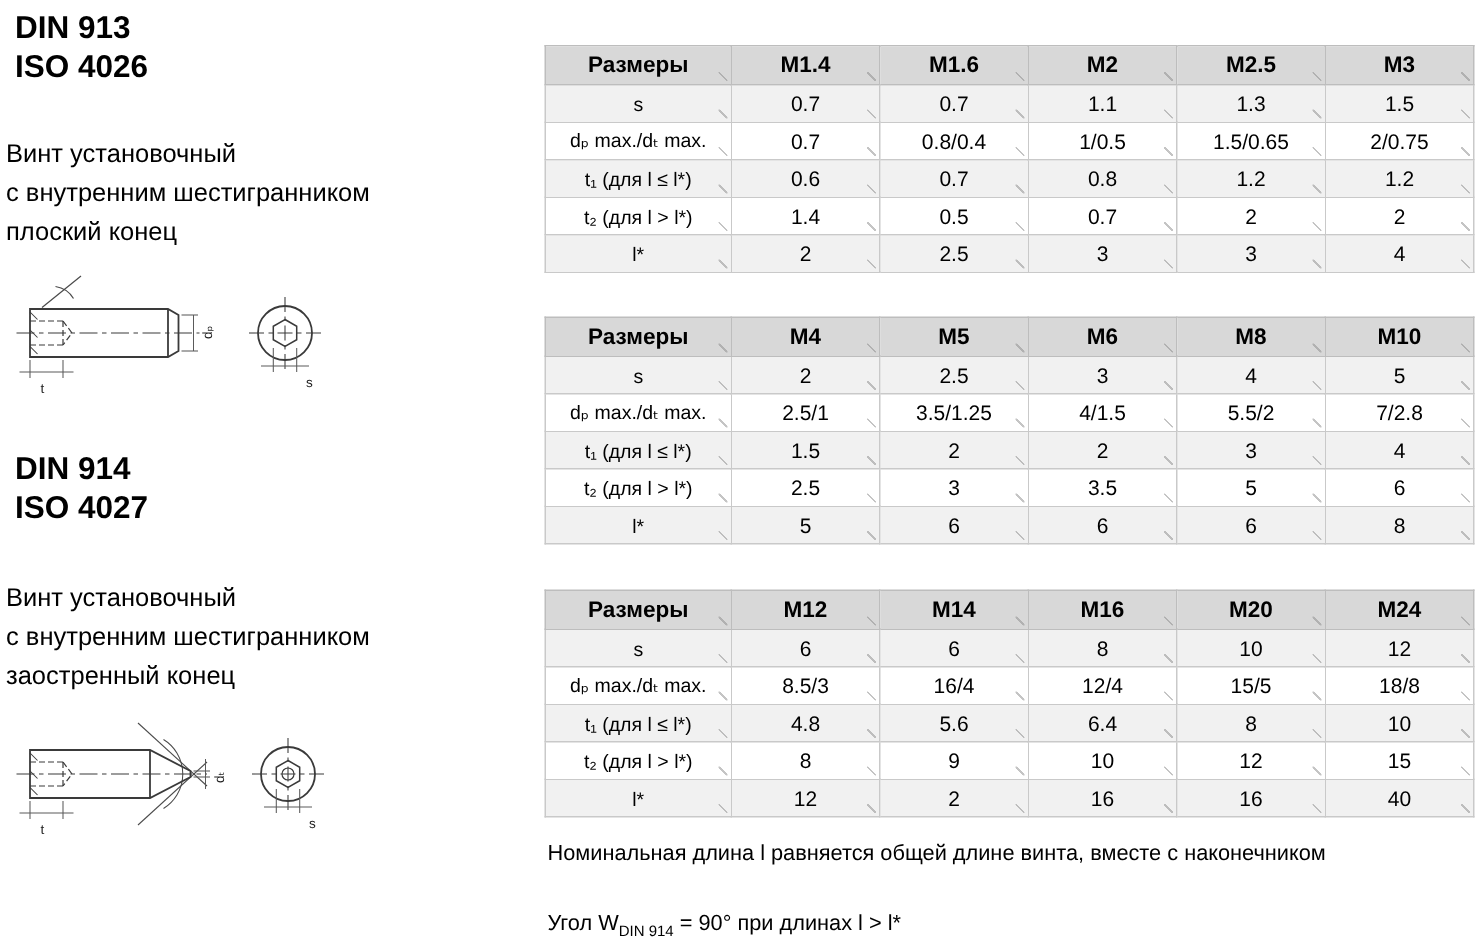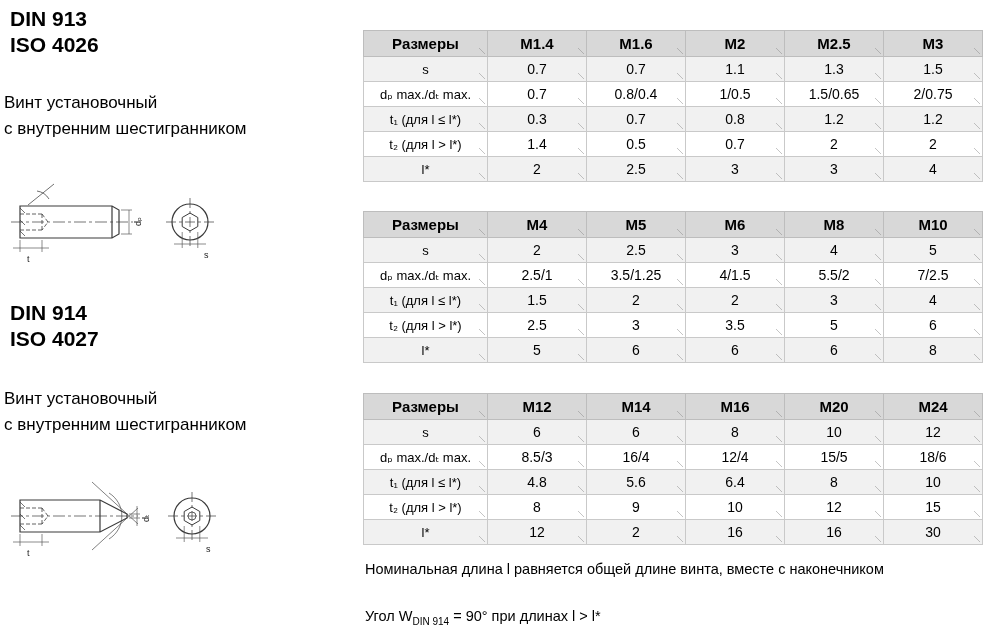--- a/index.html
+++ b/index.html
@@ -53,20 +53,21 @@
   <div class="left-col">
 
     <div class="std-heading" style="top:6px">
       <div>DIN 913</div>
       <div>ISO 4026</div>
     </div>
 
     <div class="desc" style="top:90px">
       <div>Винт установочный</div>
       <div>с внутренним шестигранником</div>
+      <div>плоский конец</div>
     </div>
 
     <svg class="drawing" style="top:182px; left:6px" width="232" height="92" viewBox="0 0 232 92">
 
       <g stroke="#4a4a4a" fill="none" stroke-width="0.8">
         <line x1="22" y1="23" x2="48" y2="2"></line>
         <path d="M31,9 A17,17 0 0 1 43,17"></path>
       </g>
 
       <g stroke="#3a3a3a" fill="none" stroke-width="1.2">
@@ -119,20 +120,21 @@
     </svg>
 
     <div class="std-heading" style="top:300px">
       <div>DIN 914</div>
       <div>ISO 4027</div>
     </div>
 
     <div class="desc" style="top:386px">
       <div>Винт установочный</div>
       <div>с внутренним шестигранником</div>
+      <div>заостренный конец</div>
     </div>
 
     <svg class="drawing" style="top:476px; left:6px" width="232" height="92" viewBox="0 0 232 92">
 
       <g stroke="#4a4a4a" fill="none" stroke-width="0.7">
         <line x1="86" y1="6" x2="132" y2="48"></line>
         <line x1="86" y1="74" x2="132" y2="32"></line>
         <path d="M103,17 A27,27 0 0 1 103,63"></path>
       </g>
 
@@ -221,21 +223,21 @@
           <tr>
             <td class="label-cell">dₚ max./dₜ max.</td>
             <td class="val-cell">0.7</td>
             <td class="val-cell">0.8/0.4</td>
             <td class="val-cell">1/0.5</td>
             <td class="val-cell">1.5/0.65</td>
             <td class="val-cell">2/0.75</td>
           </tr>
           <tr>
             <td class="label-cell">t₁ (для l ≤ l*)</td>
-            <td class="val-cell">0.3</td>
+            <td class="val-cell">0.6</td>
             <td class="val-cell">0.7</td>
             <td class="val-cell">0.8</td>
             <td class="val-cell">1.2</td>
             <td class="val-cell">1.2</td>
           </tr>
           <tr>
             <td class="label-cell">t₂ (для l &gt; l*)</td>
             <td class="val-cell">1.4</td>
             <td class="val-cell">0.5</td>
             <td class="val-cell">0.7</td>
@@ -280,21 +282,21 @@
             <td class="val-cell">3</td>
             <td class="val-cell">4</td>
             <td class="val-cell">5</td>
           </tr>
           <tr>
             <td class="label-cell">dₚ max./dₜ max.</td>
             <td class="val-cell">2.5/1</td>
             <td class="val-cell">3.5/1.25</td>
             <td class="val-cell">4/1.5</td>
             <td class="val-cell">5.5/2</td>
-            <td class="val-cell">7/2.5</td>
+            <td class="val-cell">7/2.8</td>
           </tr>
           <tr>
             <td class="label-cell">t₁ (для l ≤ l*)</td>
             <td class="val-cell">1.5</td>
             <td class="val-cell">2</td>
             <td class="val-cell">2</td>
             <td class="val-cell">3</td>
             <td class="val-cell">4</td>
           </tr>
           <tr>
@@ -343,21 +345,21 @@
             <td class="val-cell">8</td>
             <td class="val-cell">10</td>
             <td class="val-cell">12</td>
           </tr>
           <tr>
             <td class="label-cell">dₚ max./dₜ max.</td>
             <td class="val-cell">8.5/3</td>
             <td class="val-cell">16/4</td>
             <td class="val-cell">12/4</td>
             <td class="val-cell">15/5</td>
-            <td class="val-cell">18/6</td>
+            <td class="val-cell">18/8</td>
           </tr>
           <tr>
             <td class="label-cell">t₁ (для l ≤ l*)</td>
             <td class="val-cell">4.8</td>
             <td class="val-cell">5.6</td>
             <td class="val-cell">6.4</td>
             <td class="val-cell">8</td>
             <td class="val-cell">10</td>
           </tr>
           <tr>
@@ -367,21 +369,21 @@
             <td class="val-cell">10</td>
             <td class="val-cell">12</td>
             <td class="val-cell">15</td>
           </tr>
           <tr>
             <td class="label-cell">l*</td>
             <td class="val-cell">12</td>
             <td class="val-cell">2</td>
             <td class="val-cell">16</td>
             <td class="val-cell">16</td>
-            <td class="val-cell">30</td>
+            <td class="val-cell">40</td>
           </tr>
         </tbody>
     </table>
 
     <div class="note" style="top:559px">Номинальная длина l равняется общей длине винта, вместе с наконечником</div>
 
 
     <div class="note" style="top:606px">
       <span>Угол W</span><sub>DIN 914</sub><span> = 90° при длинах l &gt; l*</span>
     </div>

